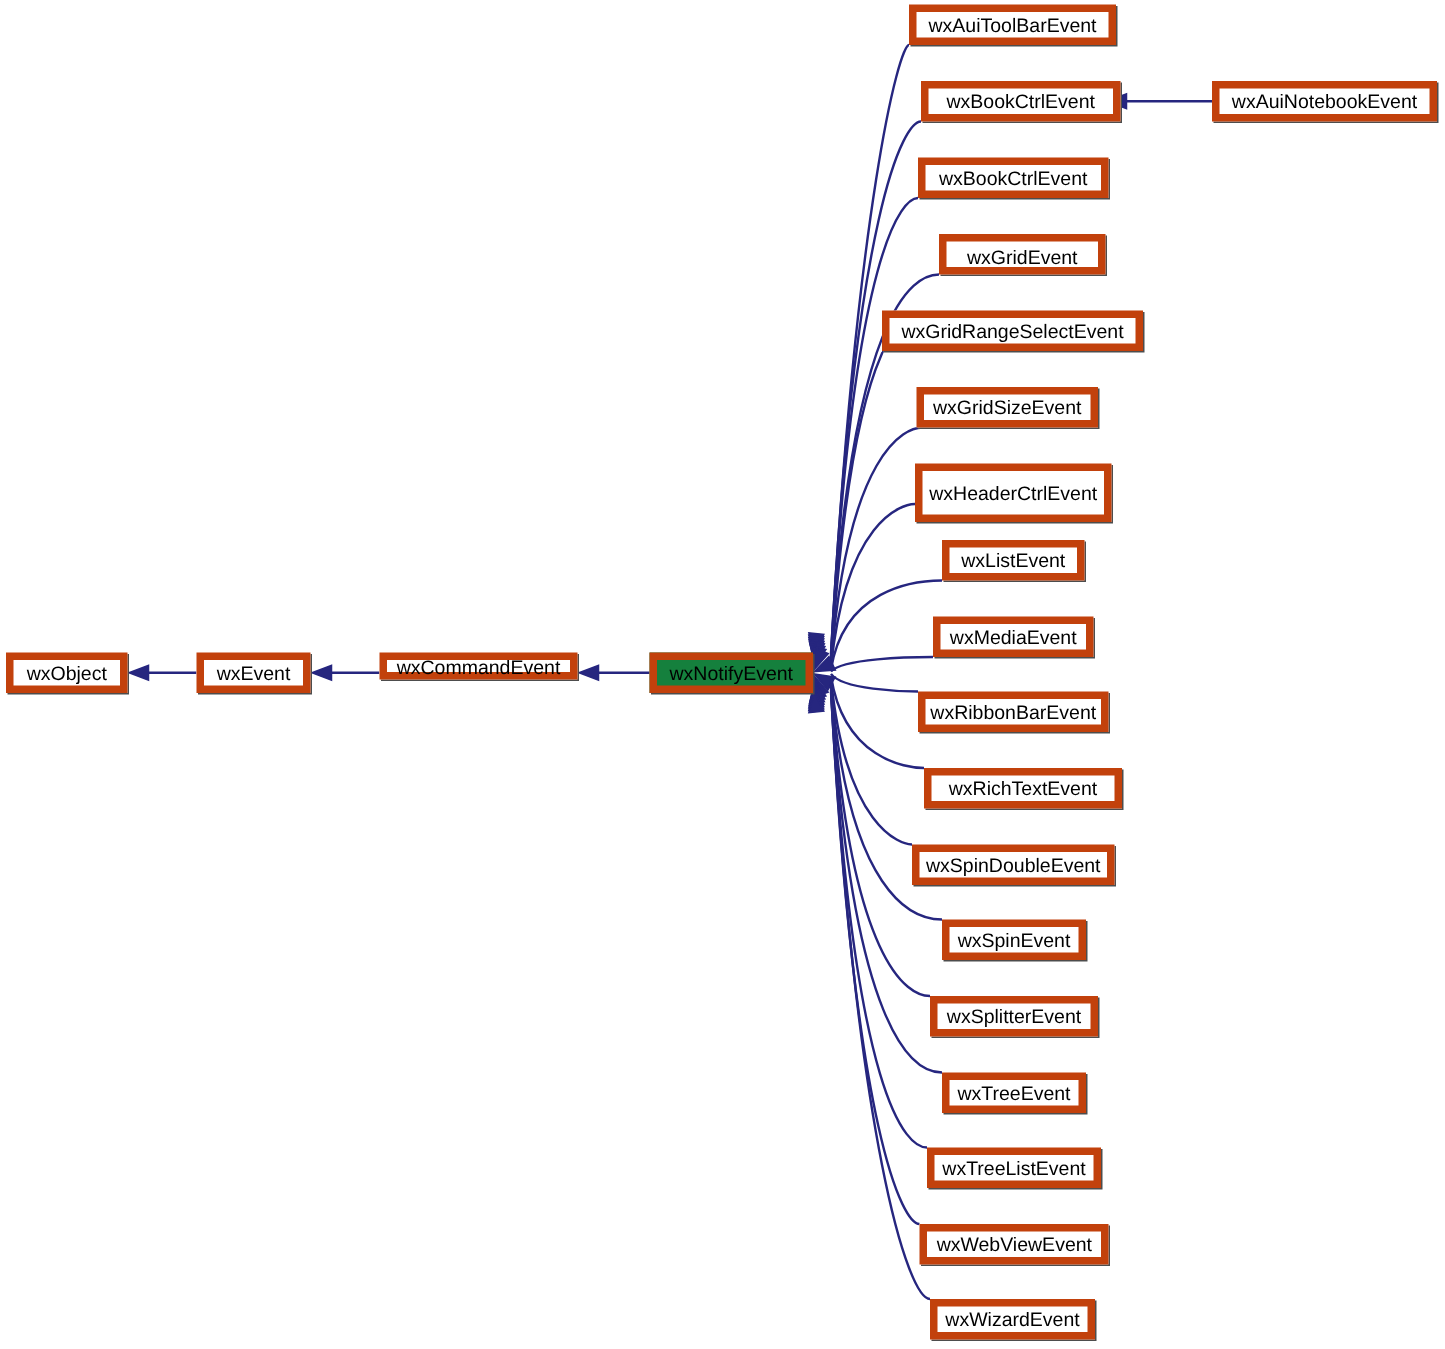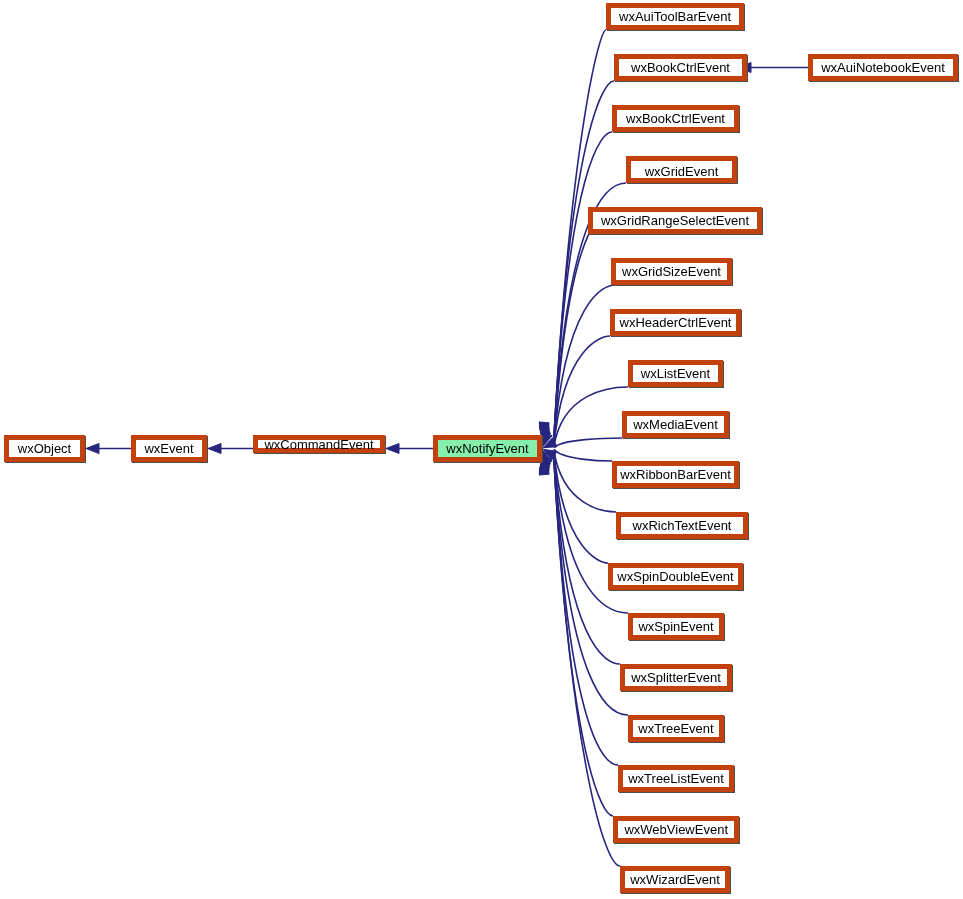--- a/index.html
+++ b/index.html
@@ -37,21 +37,21 @@
     color: #000000;
     font-size: 13px;
     line-height: 1;
     display: flex;
     align-items: center;
     justify-content: center;
     white-space: nowrap;
     box-shadow: 1px 1px 0 0 #4d4d4d;
   }
   .node.highlight {
-    background: #86efac;
+    background: #15803d;
   }
   .node-label {
     display: block;
     padding: 0 6px;
   }
 </style>
 </head>
 <body>
 
 <div id="diagram-root">
@@ -172,21 +172,21 @@
       </div>
       <div class="node" style="left: 626px; top: 156px; width: 111px; height: 27px; align-items: flex-end;">
         <span class="node-label">wxGridEvent</span>
       </div>
       <div class="node" style="left: 588px; top: 207px; width: 174px; height: 27px;">
         <span class="node-label">wxGridRangeSelectEvent</span>
       </div>
       <div class="node" style="left: 595px; top: 258px; width: 121px; height: 27px; margin-left: 16px;">
         <span class="node-label">wxGridSizeEvent</span>
       </div>
-      <div class="node" style="left: 610px; top: 309px; width: 131px; height: 27px; text-align: center;">
+      <div class="node" style="left: 610px; top: 309px; width: 131px; height: 39px; text-align: center;">
         <span class="node-label">wxHeaderCtrlEvent</span>
       </div>
       <div class="node" style="left: 628px; top: 360px; width: 95px; height: 27px;">
         <span class="node-label">wxListEvent</span>
       </div>
       <div class="node" style="left: 622px; top: 411px; width: 107px; height: 27px;">
         <span class="node-label">wxMediaEvent</span>
       </div>
       <div class="node" style="left: 612px; top: 461px; width: 127px; height: 27px;">
         <span class="node-label">wxRibbonBarEvent</span>

